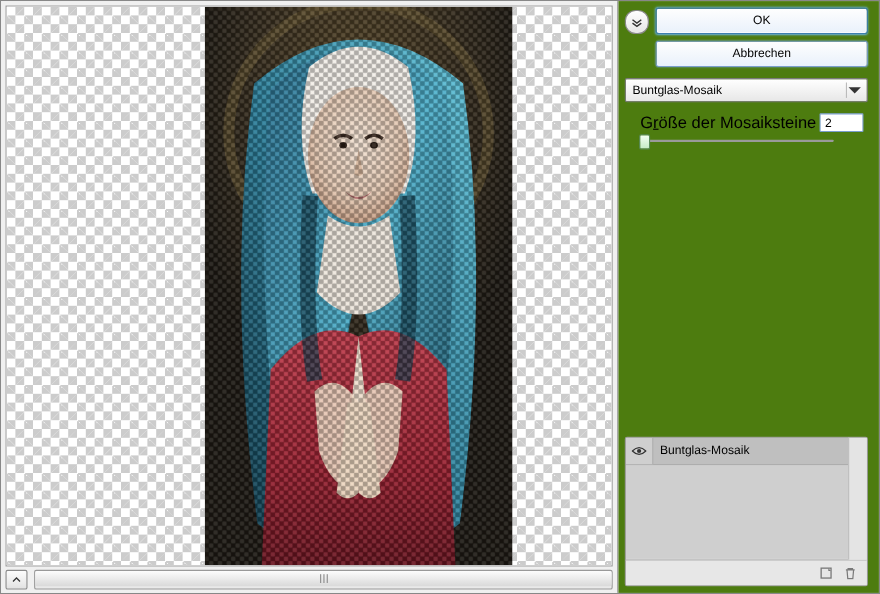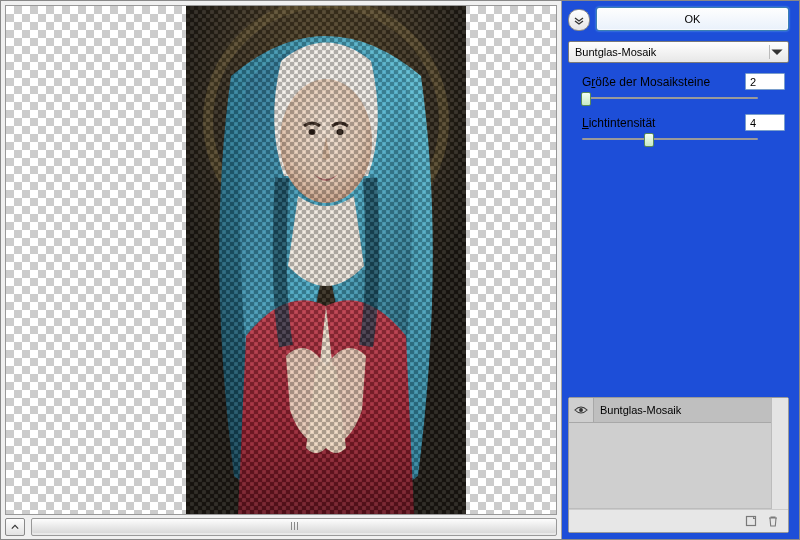--- a/index.html
+++ b/index.html
@@ -18,34 +18,34 @@
   }
   .artwork{position:absolute;left:180px;top:0px;width:280px;height:508px;overflow:hidden}
   .artwork svg{width:100%;height:100%;display:block}
   .hscroll{height:16px;margin:0 4px 4px 4px;display:flex;align-items:center}
   .zoom-btn{width:18px;height:16px;border:1px solid #8a8a8a;background:linear-gradient(#fdfdfd,#e2e2e2);border-radius:2px;display:flex;align-items:center;justify-content:center}
   .zoom-btn svg{width:8px;height:6px}
   .hscroll-track{flex:1;height:16px;margin-left:6px;border:1px solid #999;background:#e9e9e9;border-radius:2px;position:relative}
   .hscroll-thumb{position:absolute;left:0;top:0;height:14px;width:100%;background:linear-gradient(#fdfdfd,#d9d9d9);border-radius:2px}
   .hscroll-grip{position:absolute;left:50%;top:3px;transform:translateX(-50%);width:12px;height:8px;display:flex;gap:2px;justify-content:center}
   .hscroll-grip span{width:1px;height:8px;background:#8a8a8a}
-  .side{flex:1;display:flex;flex-direction:column;padding:6px 10px 6px 6px;box-sizing:border-box;background:#1d4ed8;gap:6px}
+  .side{flex:1;display:flex;flex-direction:column;padding:6px 10px 6px 6px;box-sizing:border-box;background:#4d7c0f;gap:6px}
   .toprow{display:flex;gap:6px;align-items:flex-start}
   .collapse-btn{width:20px;height:20px;border:1px solid #8a8a8a;border-radius:10px;background:linear-gradient(#fff,#e6e6e6);display:flex;align-items:center;justify-content:center;margin-top:2px;flex:0 0 20px}
   .collapse-btn svg{width:10px;height:10px}
   .btns{flex:1;display:flex;flex-direction:column;gap:6px}
   .btn{height:22px;border:1px solid #7a9ecc;border-radius:3px;background:linear-gradient(#fefefe,#e9f1fb);display:flex;align-items:center;justify-content:center;font-size:11px;box-shadow:0 0 0 1px rgba(120,170,230,.25)}
   .btn.ok{border-color:#3c7fb1;box-shadow:0 0 2px #6bb3ef,inset 0 0 0 1px rgba(255,255,255,.6)}
   .dropdown{height:20px;border:1px solid #7a7a7a;border-radius:2px;background:linear-gradient(#fff,#e7e7e7);display:flex;align-items:center;padding:0 4px 0 6px;justify-content:space-between;margin-top:4px}
   .dropdown .dd-label{font-size:11px}
   .dropdown .dd-arrow{width:14px;height:14px;display:flex;align-items:center;justify-content:center;border-left:1px solid #bbb}
   .params{display:flex;flex-direction:column;gap:10px;padding:4px 4px 0 14px}
   .param-row{display:flex;flex-direction:column;gap:2px}
   .param-head{display:flex;justify-content:space-between;align-items:center}
-  .param-head label{font-size:12px}
+  .param-head label{font-size:15px}
   .param-head .underline{text-decoration:underline}
   .num-input{width:40px;height:17px;border:1px solid #7a9ecc;background:#fff;font-size:11px;text-align:left;padding:0 4px;box-sizing:border-box;border-radius:1px}
   .slider{position:relative;height:12px;width:176px}
   .slider-track{position:absolute;left:0;right:0;top:5px;height:2px;background:#9a9a9a;border-radius:1px}
   .slider-thumb{position:absolute;top:0;width:8px;height:12px;background:linear-gradient(#f3fff3,#c6eac6);border:1px solid #5a8a5a;border-radius:2px;transform:translateX(-50%)}
   .layers-panel{margin-top:auto;border:1px solid #9a9a9a;background:#dcdcdc;border-radius:2px;height:134px;display:flex;flex-direction:column}
   .layers-list{flex:1;overflow:hidden;display:flex;flex-direction:column;border-bottom:1px solid #bcbcbc}
   .layer-row{display:flex;align-items:center;height:24px;background:#bfbfbf;border-bottom:1px solid #a8a8a8}
   .eye-cell{width:24px;height:24px;display:flex;align-items:center;justify-content:center;border-right:1px solid #a8a8a8;background:#cfcfcf}
   .eye-cell svg{width:14px;height:10px}
@@ -157,20 +157,21 @@
   <div class="side">
     <div class="toprow">
       <div class="collapse-btn">
         <svg viewBox="0 0 10 10">
             <path d="M1 3 L5 6 L9 3" fill="none" stroke="#333" stroke-width="1.3"></path>
             <path d="M1 6 L5 9 L9 6" fill="none" stroke="#333" stroke-width="1.3"></path>
           </svg>
       </div>
       <div class="btns">
         <div class="btn ok">OK</div>
+        <div class="btn">Abbrechen</div>
       </div>
     </div>
 
     <div class="dropdown">
       <span class="dd-label">Buntglas-Mosaik</span>
       <span class="dd-arrow">
         <svg viewBox="0 0 10 6">
             <path d="M1 1 L5 5 L9 1" fill="#333"></path>
           </svg>
       </span>
@@ -185,32 +186,20 @@
           </label>
           <input class="num-input" value="2" style="">
         </div>
         <div class="slider">
           <div class="slider-track"></div>
           <div class="slider-thumb" style="left: 2%;"></div>
         </div>
       </div>
 
 
-      <div class="param-row">
-        <div class="param-head">
-          <label>
-            <span></span><span class="underline">L</span><span>ichtintensität</span>
-          </label>
-          <input class="num-input" value="4" style="">
-        </div>
-        <div class="slider">
-          <div class="slider-track"></div>
-          <div class="slider-thumb" style="left: 38%;"></div>
-        </div>
-      </div>
 
     </div>
 
     <div class="layers-panel">
       <div class="layers-body">
         <div class="layers-list">
           <div class="layer-row">
             <div class="eye-cell">
               <svg viewBox="0 0 16 10">
                 <path d="M1 5 Q8 -2 15 5 Q8 12 1 5 Z" fill="none" stroke="#333" stroke-width="1.2"></path>

